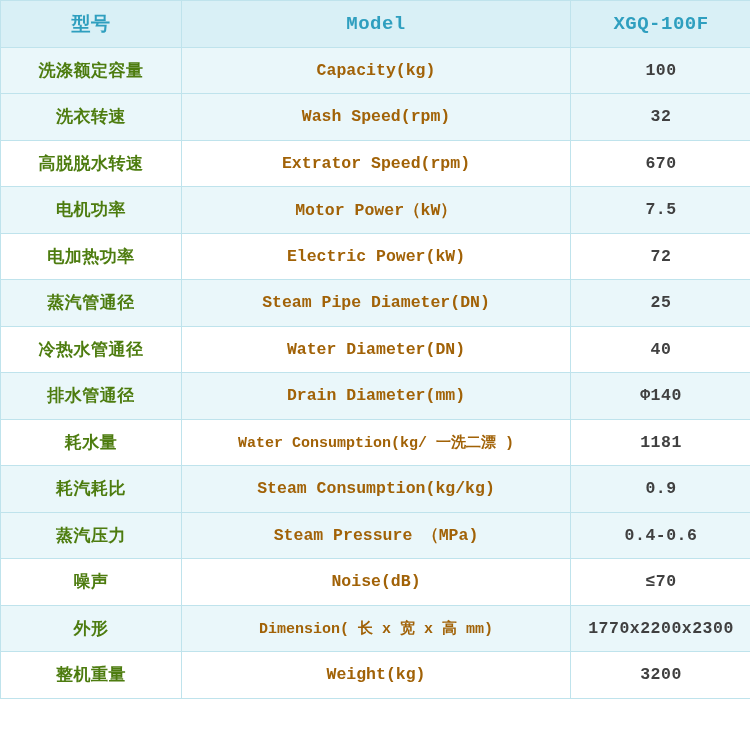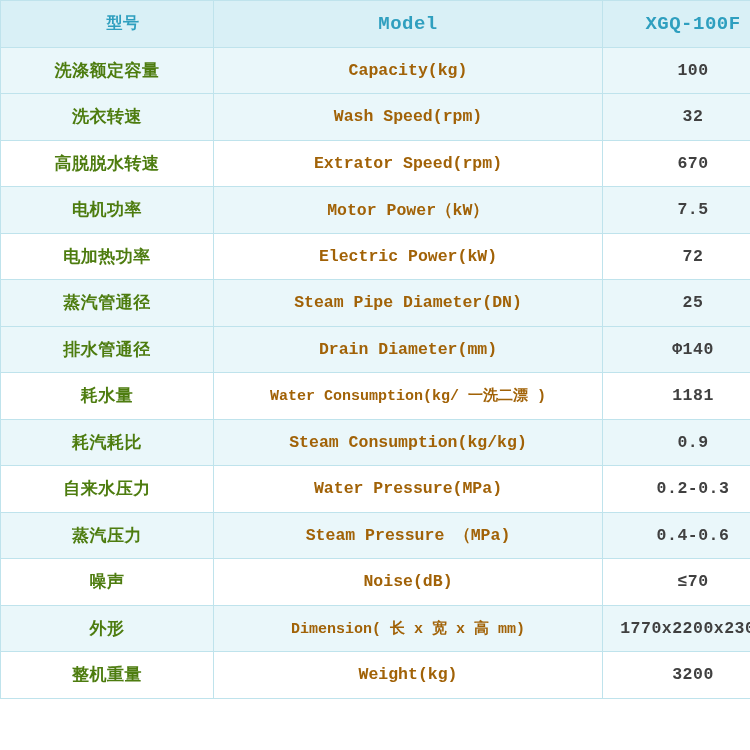--- a/index.html
+++ b/index.html
@@ -31,21 +31,21 @@
   .col-cn { width: 180px; }
   .col-en { width: 388px; }
   .col-val { width: 180px; }
 
   thead th {
     background: #d9f0f6;
     font-size: 19px;
     height: 46px;
     color: #1f8faf;
   }
-  thead th.head-cn { font-size: 16px; padding-left: 32px; }
+  thead th.head-cn { font-size: 19px; }
   thead th.head-en { font-size: 19px; font-family: "Liberation Mono", monospace; }
   thead th.head-val { font-size: 19px; font-family: "Liberation Mono", monospace; }
 
   tbody tr.row-alt td {
     background: #eaf7fa;
   }
   tbody tr.row-plain td {
     background: #ffffff;
   }
   td.cell-cn {
@@ -103,39 +103,39 @@
     <tr class="row-plain">
       <td class="cell-cn">电加热功率</td>
       <td class="cell-en">Electric Power(kW)</td>
       <td class="cell-val">72</td>
     </tr>
     <tr class="row-alt">
       <td class="cell-cn">蒸汽管通径</td>
       <td class="cell-en">Steam Pipe Diameter(DN)</td>
       <td class="cell-val">25</td>
     </tr>
+    <tr class="row-plain">
+      <td class="cell-cn">冷热水管通径</td>
+      <td class="cell-en">Water Diameter(DN)</td>
+      <td class="cell-val">40</td>
+    </tr>
     <tr class="row-alt">
       <td class="cell-cn">排水管通径</td>
       <td class="cell-en">Drain Diameter(mm)</td>
       <td class="cell-val">Φ140</td>
     </tr>
     <tr class="row-plain">
       <td class="cell-cn">耗水量</td>
       <td class="cell-en small">Water Consumption(kg/ 一洗二漂 )</td>
       <td class="cell-val">1181</td>
     </tr>
     <tr class="row-alt">
       <td class="cell-cn">耗汽耗比</td>
       <td class="cell-en">Steam Consumption(kg/kg)</td>
       <td class="cell-val">0.9</td>
-    </tr>
-    <tr class="row-plain">
-      <td class="cell-cn">自来水压力</td>
-      <td class="cell-en">Water Pressure(MPa)</td>
-      <td class="cell-val">0.2-0.3</td>
     </tr>
     <tr class="row-alt">
       <td class="cell-cn">蒸汽压力</td>
       <td class="cell-en">Steam Pressure （MPa)</td>
       <td class="cell-val">0.4-0.6</td>
     </tr>
     <tr class="row-plain">
       <td class="cell-cn">噪声</td>
       <td class="cell-en">Noise(dB)</td>
       <td class="cell-val">≤70</td>

